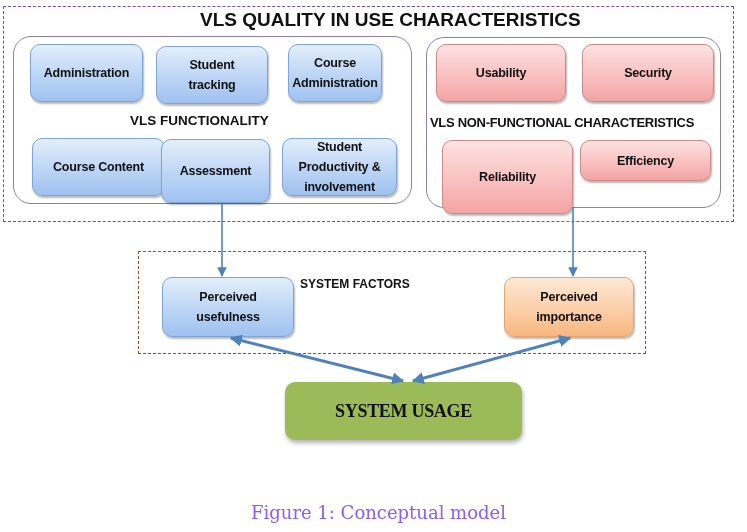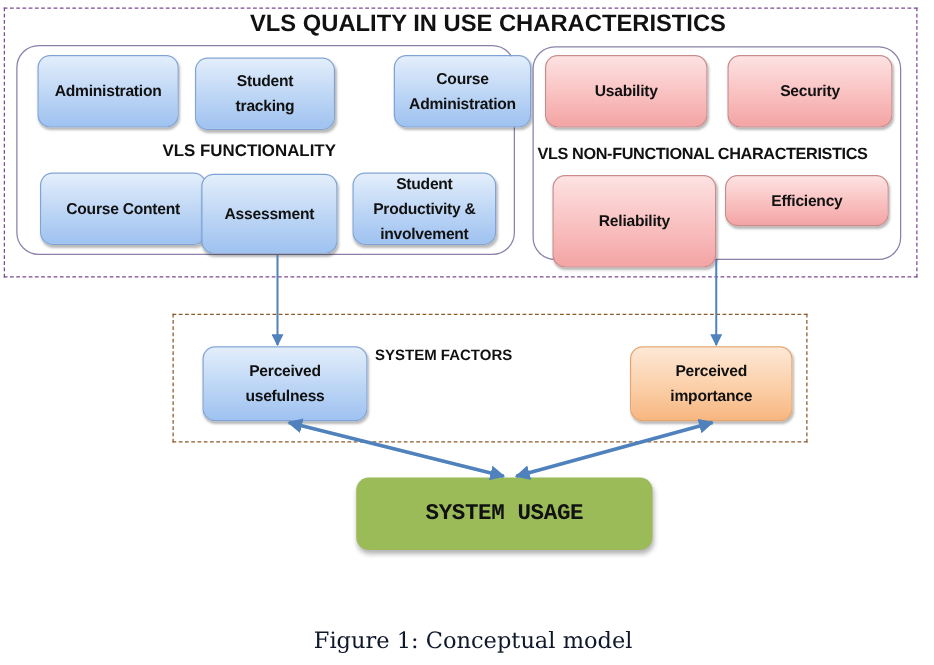--- a/index.html
+++ b/index.html
@@ -11,37 +11,37 @@
     .group { border: 1.2px solid #8c80a8; border-radius: 18px; background: #fff; }
     .node { display: flex; align-items: center; justify-content: center; text-align: center;
             border-radius: 10px; font-weight: bold; font-size: 12.5px; line-height: 20px;
             letter-spacing: -0.2px; box-shadow: 1px 2px 2px rgba(0,0,0,0.28); white-space: pre-line;
             font-family: "Liberation Sans", "DejaVu Sans", sans-serif; }
     .blue { background: linear-gradient(to bottom, #e3eefb 0%, #bcd5f5 55%, #9fc2f0 100%); border: 1px solid #7ea3d4; }
     .pink { background: linear-gradient(to bottom, #fde2e2 0%, #f9c0c0 55%, #f4a4a4 100%); border: 1px solid #c98a8a; }
     .orange { background: linear-gradient(to bottom, #fde8d6 0%, #fbcfa8 55%, #f7b680 100%); border: 1px solid #e3a46e; }
     .green { background: #9bbb59; border-radius: 10px; box-shadow: 1px 3px 4px rgba(0,0,0,0.3);
              display: flex; align-items: center; justify-content: center; font-weight: bold; font-size: 18px;
-             font-family: Liberation Mono, monospace; letter-spacing: -0.3px; }
+             font-family: Liberation Serif, serif; letter-spacing: -0.3px; }
     .heading { font-weight: bold; text-align: left; white-space: nowrap;
                font-family: "Liberation Sans", "DejaVu Sans", sans-serif; }
-    .caption { font-family: "DejaVu Serif", "Liberation Serif", serif; font-size: 18px; text-align: center; color: #0f172a; }
+    .caption { font-family: "DejaVu Serif", "Liberation Serif", serif; font-size: 18px; text-align: center; color: #8b5cf6; }
     svg.arrows { position: absolute; left: 0; top: 0; }
   </style>
 </head>
 <body>
 
 <div class="abs dash-outer" style="left:3px; top:6px; width:731px; height:216px;"></div>
 <div class="abs heading" style="left:200px; top:8px; width:380px; font-size:19px; line-height:24px;">VLS QUALITY IN USE CHARACTERISTICS</div>
 
 <div class="abs group" style="left:13px; top:36px; width:399px; height:168px;"></div>
 <div class="abs node blue" style="left:30px; top:44px; width:113px; height:58px;">Administration</div>
 <div class="abs node blue" style="left:156px; top:46px; width:112px; height:58px;">Student
 tracking</div>
-<div class="abs node blue" style="left:288px; top:44px; width:110px; height:58px;margin-left:27px;">Course
+<div class="abs node blue" style="left:288px; top:44px; width:94px; height:58px;">Course
 Administration</div>
 <div class="abs heading" style="left:130px; top:112px; width:170px; font-size:13.5px; line-height:18px;">VLS FUNCTIONALITY</div>
 <div class="abs node blue" style="left:32px; top:138px; width:133px; height:58px;">Course Content</div>
 <div class="abs node blue" style="left:161px; top:139px; width:109px; height:64px;">Assessment</div>
 <div class="abs node blue" style="left:282px; top:138px; width:115px; height:58px; line-height:20px;">Student
 Productivity &amp;
 involvement</div>
 
 <div class="abs group" style="left:426px; top:37px; width:295px; height:171px;"></div>
 <div class="abs node pink" style="left:436px; top:44px; width:130px; height:58px;">Usability</div>

